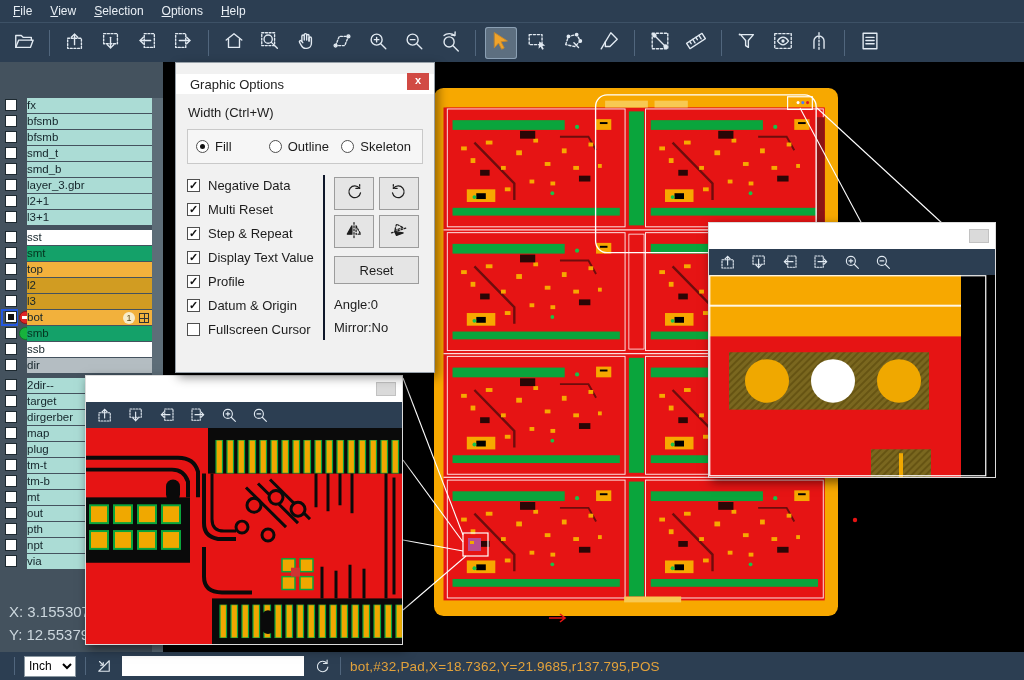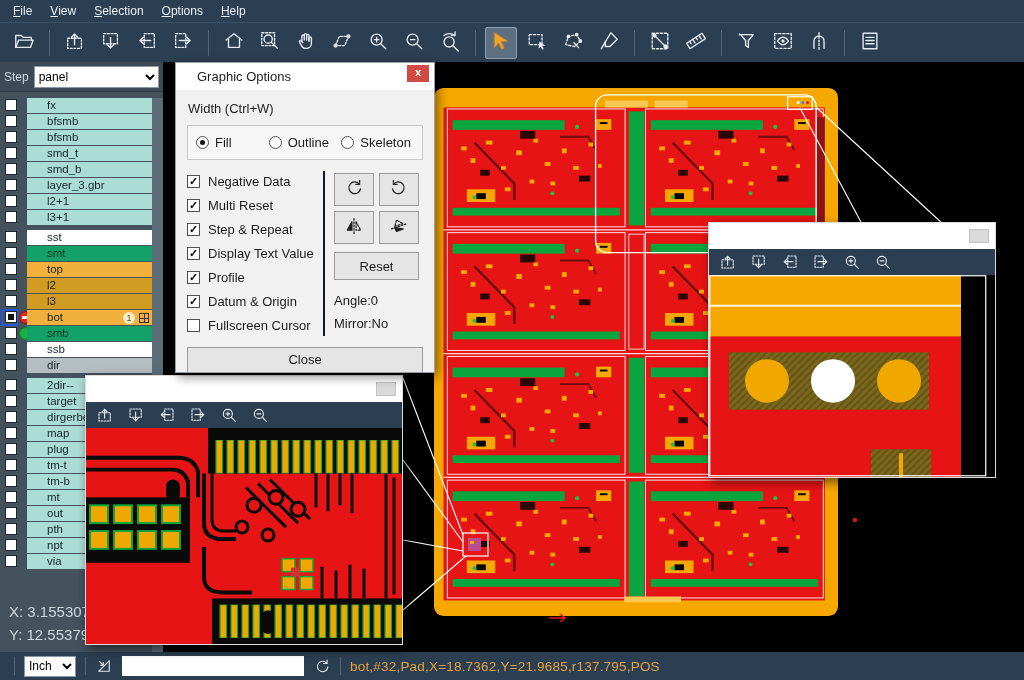--- a/index.html
+++ b/index.html
@@ -23,21 +23,21 @@
   #layer-list { position:absolute; top:36px; left:0; right:11px; }
   .layer-group { margin-bottom:5px; }
   .layer-row { position:relative; height:15px; margin-bottom:1px; }
   .row-check { position:absolute; left:5px; top:1px; width:12px; height:12px; background:#fff; border:1px solid #1d2930; }
   .sel-box { position:absolute; left:1px; top:-1px; width:17px; height:17px; border:2px solid #2457e0; }
   .row-check.filled::after { content:""; position:absolute; left:2px; top:2px; width:6px; height:6px; background:#111; }
   .row-ind { position:absolute; left:19px; top:1px; width:13px; height:13px; border-radius:50%; display:flex; align-items:center; justify-content:center; }
   .row-ind.red { background:#e02427; border:1px solid #8d1113; }
   .row-ind.red::after { content:""; width:7px; height:3px; background:#fff; }
   .row-ind.green { background:#17b23c; border:1px solid #0d7a27; }
-  .row-label { position:absolute; left:27px; width:125px; height:15px; font-size:11.5px; line-height:15px; padding-left:20px; color:#14242a; overflow:hidden; white-space:nowrap; }
+  .row-label { position:absolute; left:27px; width:125px; height:15px; font-size:11.5px; line-height:15px; padding-left:0; color:#14242a; overflow:hidden; white-space:nowrap; }
   .row-badge { position:absolute; right:17px; top:2px; width:12px; height:12px; border-radius:50%; background:#f7ecca; color:#5c4a16; font-size:9px; display:flex; align-items:center; justify-content:center; }
   .row-grid { position:absolute; right:3px; top:3px; width:10px; height:10px; border:1px solid #333; }
   .row-grid::before { content:""; position:absolute; left:4px; top:0; bottom:0; width:1px; background:#333; }
   .row-grid::after { content:""; position:absolute; top:4px; left:0; right:0; height:1px; background:#333; }
   #side-scroll { position:absolute; right:0; top:36px; bottom:0; width:11px; background:#5d6d78; }
   #coords { position:absolute; left:9px; bottom:6px; color:#ccd7de; font-size:15px; line-height:1.55; }
 
   
   #canvas { position:absolute; left:163px; top:62px; width:861px; height:590px; background:#000; overflow:hidden; z-index:0; }
   #panel-svg { position:absolute; left:271px; top:26px; }
@@ -49,21 +49,21 @@
   .zw-btn { position:absolute; right:6px; top:6px; width:20px; height:14px; background:#dadada; border:1px solid #c2c2c2; }
   .zw-toolbar { height:26px; background:#2c3e52; display:flex; align-items:center; gap:13px; padding-left:10px; }
   .zw-toolbar .zw-ico { width:18px; height:18px; color:#e2eaf2; }
   .zw-toolbar svg { width:18px; height:18px; }
   .zw-content { position:relative; overflow:hidden; }
   #blw { left:85px; top:375px; width:318px; height:270px; }
   #rw  { left:708px; top:222px; width:288px; height:256px; }
 
   
   #dialog { position:absolute; left:175px; top:62px; width:260px; height:311px; background:#f1f1f1; border:1px solid #98a1a9; box-shadow:3px 4px 10px rgba(0,0,0,.45); z-index:6; }
-  .dlg-title { height:27px; background:#fff; display:flex; align-items:center; padding-left:21px; font-size:13px; color:#222; }
+  .dlg-title { height:20px; background:#fff; display:flex; align-items:center; padding-left:14px; font-size:13px; color:#222;margin-top:11px; }
   .dlg-close { margin-left:auto; margin-right:5px; margin-top:-6px; width:22px; height:17px; background:#d14a44; color:#fff; font-size:11px; line-height:15px; text-align:center; font-weight:bold; }
   .dlg-body { padding:8px 11px 0 11px; font-size:13px; color:#1c1c1c; }
   .dlg-width-label { margin:3px 0 9px 1px; }
   .radio-group { border:1px solid #c9c9c9; background:#f6f6f6; display:flex; gap:0; padding:9px 8px; margin-bottom:11px; }
   .radio { display:flex; align-items:center; gap:6px; flex:1; }
   .radio-dot { width:13px; height:13px; border:1px solid #4f4f4f; border-radius:50%; background:#fff; position:relative; }
   .radio-dot.on::after { content:""; position:absolute; left:3px; top:3px; width:5px; height:5px; border-radius:50%; background:#111; }
   .dlg-main { display:flex; }
   .dlg-checks { flex:1; display:flex; flex-direction:column; gap:9px; padding-top:3px; }
   .chk { display:flex; align-items:center; gap:8px; }
@@ -347,24 +347,20 @@
       <path d="M300 480 L240 398" stroke="#fff" stroke-width="1.1" fill="none"></path>
       <path d="M300 489 L240 478" stroke="#fff" stroke-width="1.1" fill="none"></path>
       <path d="M303 494 L240 548" stroke="#fff" stroke-width="1.1" fill="none"></path>
 
       <path d="M386 556 L402 556 M397 552 L402 556 L397 560" stroke="#e61414" stroke-width="1.6" fill="none"></path>
       <circle cx="692" cy="458" r="2.2" fill="#e61414"></circle>
     </svg>
   </div>
 
   <div id="sidebar">
-    <div id="step-row">
-      <label>Step</label>
-      <select id="step-select"><option>panel</option></select>
-    </div>
     <div id="layer-list">
         <div class="layer-group">
           <div class="layer-row">
             <span class="row-check"></span>
             <span class="row-label" style="background:#abdcd5;color:#14242a">fx</span>
           </div>
           <div class="layer-row">
             <span class="row-check"></span>
             <span class="row-label" style="background:#abdcd5;color:#14242a">bfsmb</span>
           </div>
@@ -738,21 +734,20 @@
                   </svg></span>
               </div>
             </div>
           <button class="reset-btn">Reset</button>
           <div class="dlg-meta">
             <div>Angle:0</div>
             <div>Mirror:No</div>
           </div>
         </div>
       </div>
-      <button class="dlg-close-btn">Close</button>
     </div>
   </div>
 
   <div id="statusbar">
     <div class="sb-sep"></div>
     <select id="unit-select"><option>Inch</option></select>
     <div class="sb-sep"></div>
     <span class="sb-ico" id="sb-corner"><svg viewBox="0 0 24 24" fill="none" stroke="currentColor" stroke-width="1.5" stroke-linecap="round" stroke-linejoin="round">
           <path d="M19 19H5L19 5z"></path>
           <path d="M6 6l5 5M11 7.5V11H7.5"></path>

